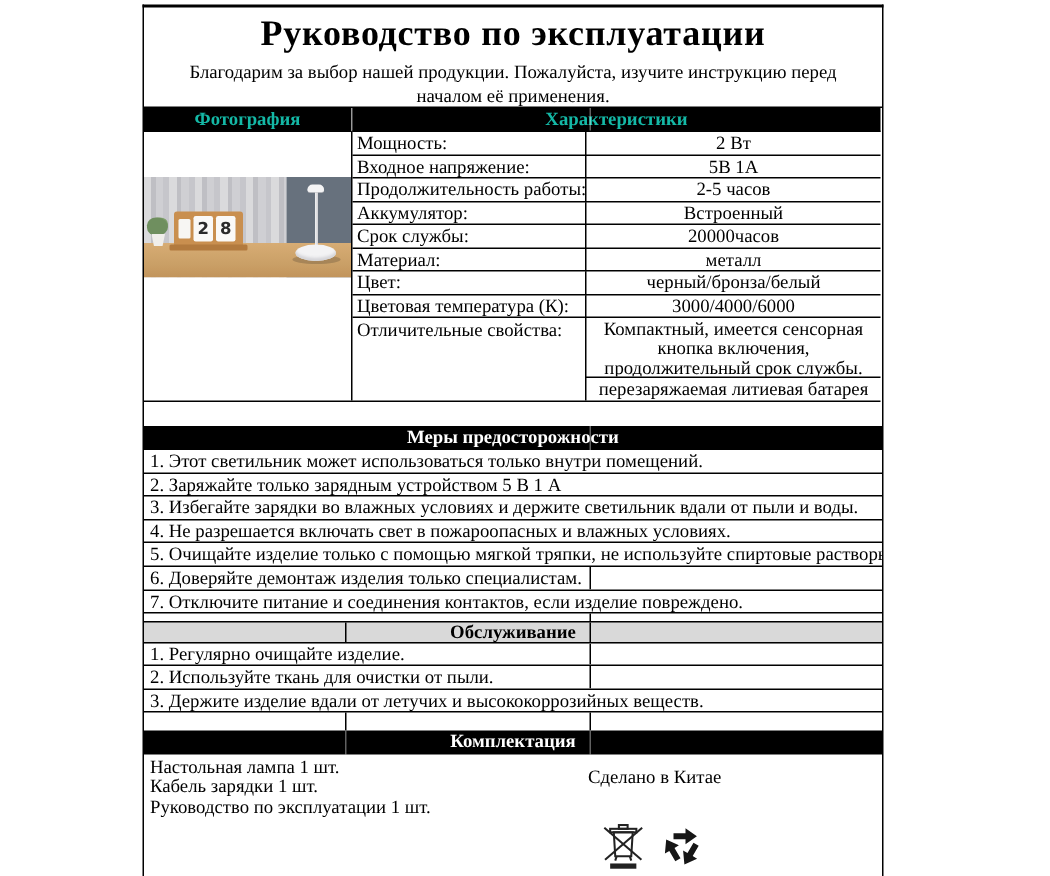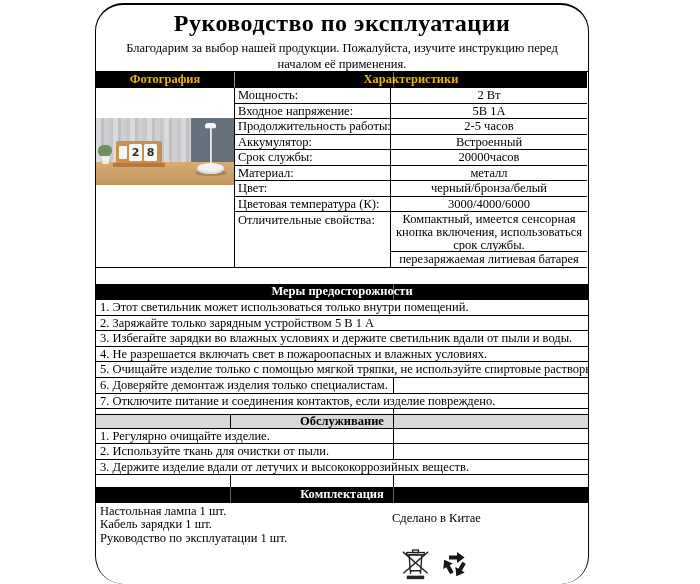--- a/index.html
+++ b/index.html
@@ -4,34 +4,34 @@
 <style>
   * { margin:0; padding:0; box-sizing:border-box; }
   html,body { background:#fff; }
   .canvas {
     position:relative; width:700px; height:584px; background:#ffffff;
     font-family:"Liberation Serif","DejaVu Serif",serif; color:#000;
     overflow:hidden;
   }
   .doc {
     position:absolute; left:95px; top:3px; width:494px; height:581px;
-    border-left:1.5px solid #000; border-right:1.5px solid #000; border-top:2px solid #000;border-radius:28px;
+    border-left:1.5px solid #000; border-right:1.5px solid #000; border-top:2px solid #000;
   }
   
   .title-block { height:67px; border-bottom:1.5px solid #000; text-align:center; }
   .doc-title { font-size:24px; font-weight:bold; padding-top:5px; letter-spacing:0.5px; }
   .doc-subtitle { font-size:12.5px; line-height:1.3; width:472px; margin:3px auto 0; }
   
   .spec-grid {
     display:grid; width:491px;
     grid-template-columns:139px 155px 197px;
     grid-template-rows:16px repeat(8,15.5px) 40px 15px;
     border-bottom:1.5px solid #000;
   }
-  .hcell { background:#000; color:#eab308; font-weight:bold; font-size:12.5px;
+  .hcell { background:#000; color:#14b8a6; font-weight:bold; font-size:12.5px;
            text-align:center; line-height:15px; position:relative; border-bottom:1px solid #000; }
   .h-photo { grid-column:1; border-right:1px solid #9a9a9a; }
   .h-specs { grid-column:2 / span 2; }
   .cell { font-size:12.5px; line-height:14px; padding:0 3px; border-bottom:1px solid #000;
           white-space:nowrap; overflow:hidden; }
   .lbl { text-align:left; }
   .val { text-align:center; border-left:1px solid #000; }
   .photo-cell { grid-column:1; grid-row:2 / span 10; border-right:1px solid #000;
                 border-bottom:none; position:relative; }
   .features-lbl { grid-row:10 / span 2; border-bottom:none; padding-top:1px; }
@@ -136,21 +136,21 @@
       <div class="cell lbl">Срок службы:</div>
       <div class="cell val">20000часов</div>
       <div class="cell lbl">Материал:</div>
       <div class="cell val">металл</div>
       <div class="cell lbl">Цвет:</div>
       <div class="cell val">черный/бронза/белый</div>
       <div class="cell lbl">Цветовая температура (К):</div>
       <div class="cell val">3000/4000/6000</div>
 
       <div class="cell lbl features-lbl">Отличительные свойства:</div>
-      <div class="cell val features-val">Компактный, имеется сенсорная кнопка включения, использоваться срок службы.</div>
+      <div class="cell val features-val">Компактный, имеется сенсорная кнопка включения, продолжительный срок службы.</div>
       <div class="cell val battery-val">перезаряжаемая литиевая батарея</div>
     </div>
 
     <div class="spacer1"></div>
 
     <div class="sec-header sec-black">
       <span>Меры предосторожности</span>
       <span class="div-v on-black at297"></span>
     </div>
     <div class="list-row">1. Этот светильник может использоваться только внутри помещений.</div>

